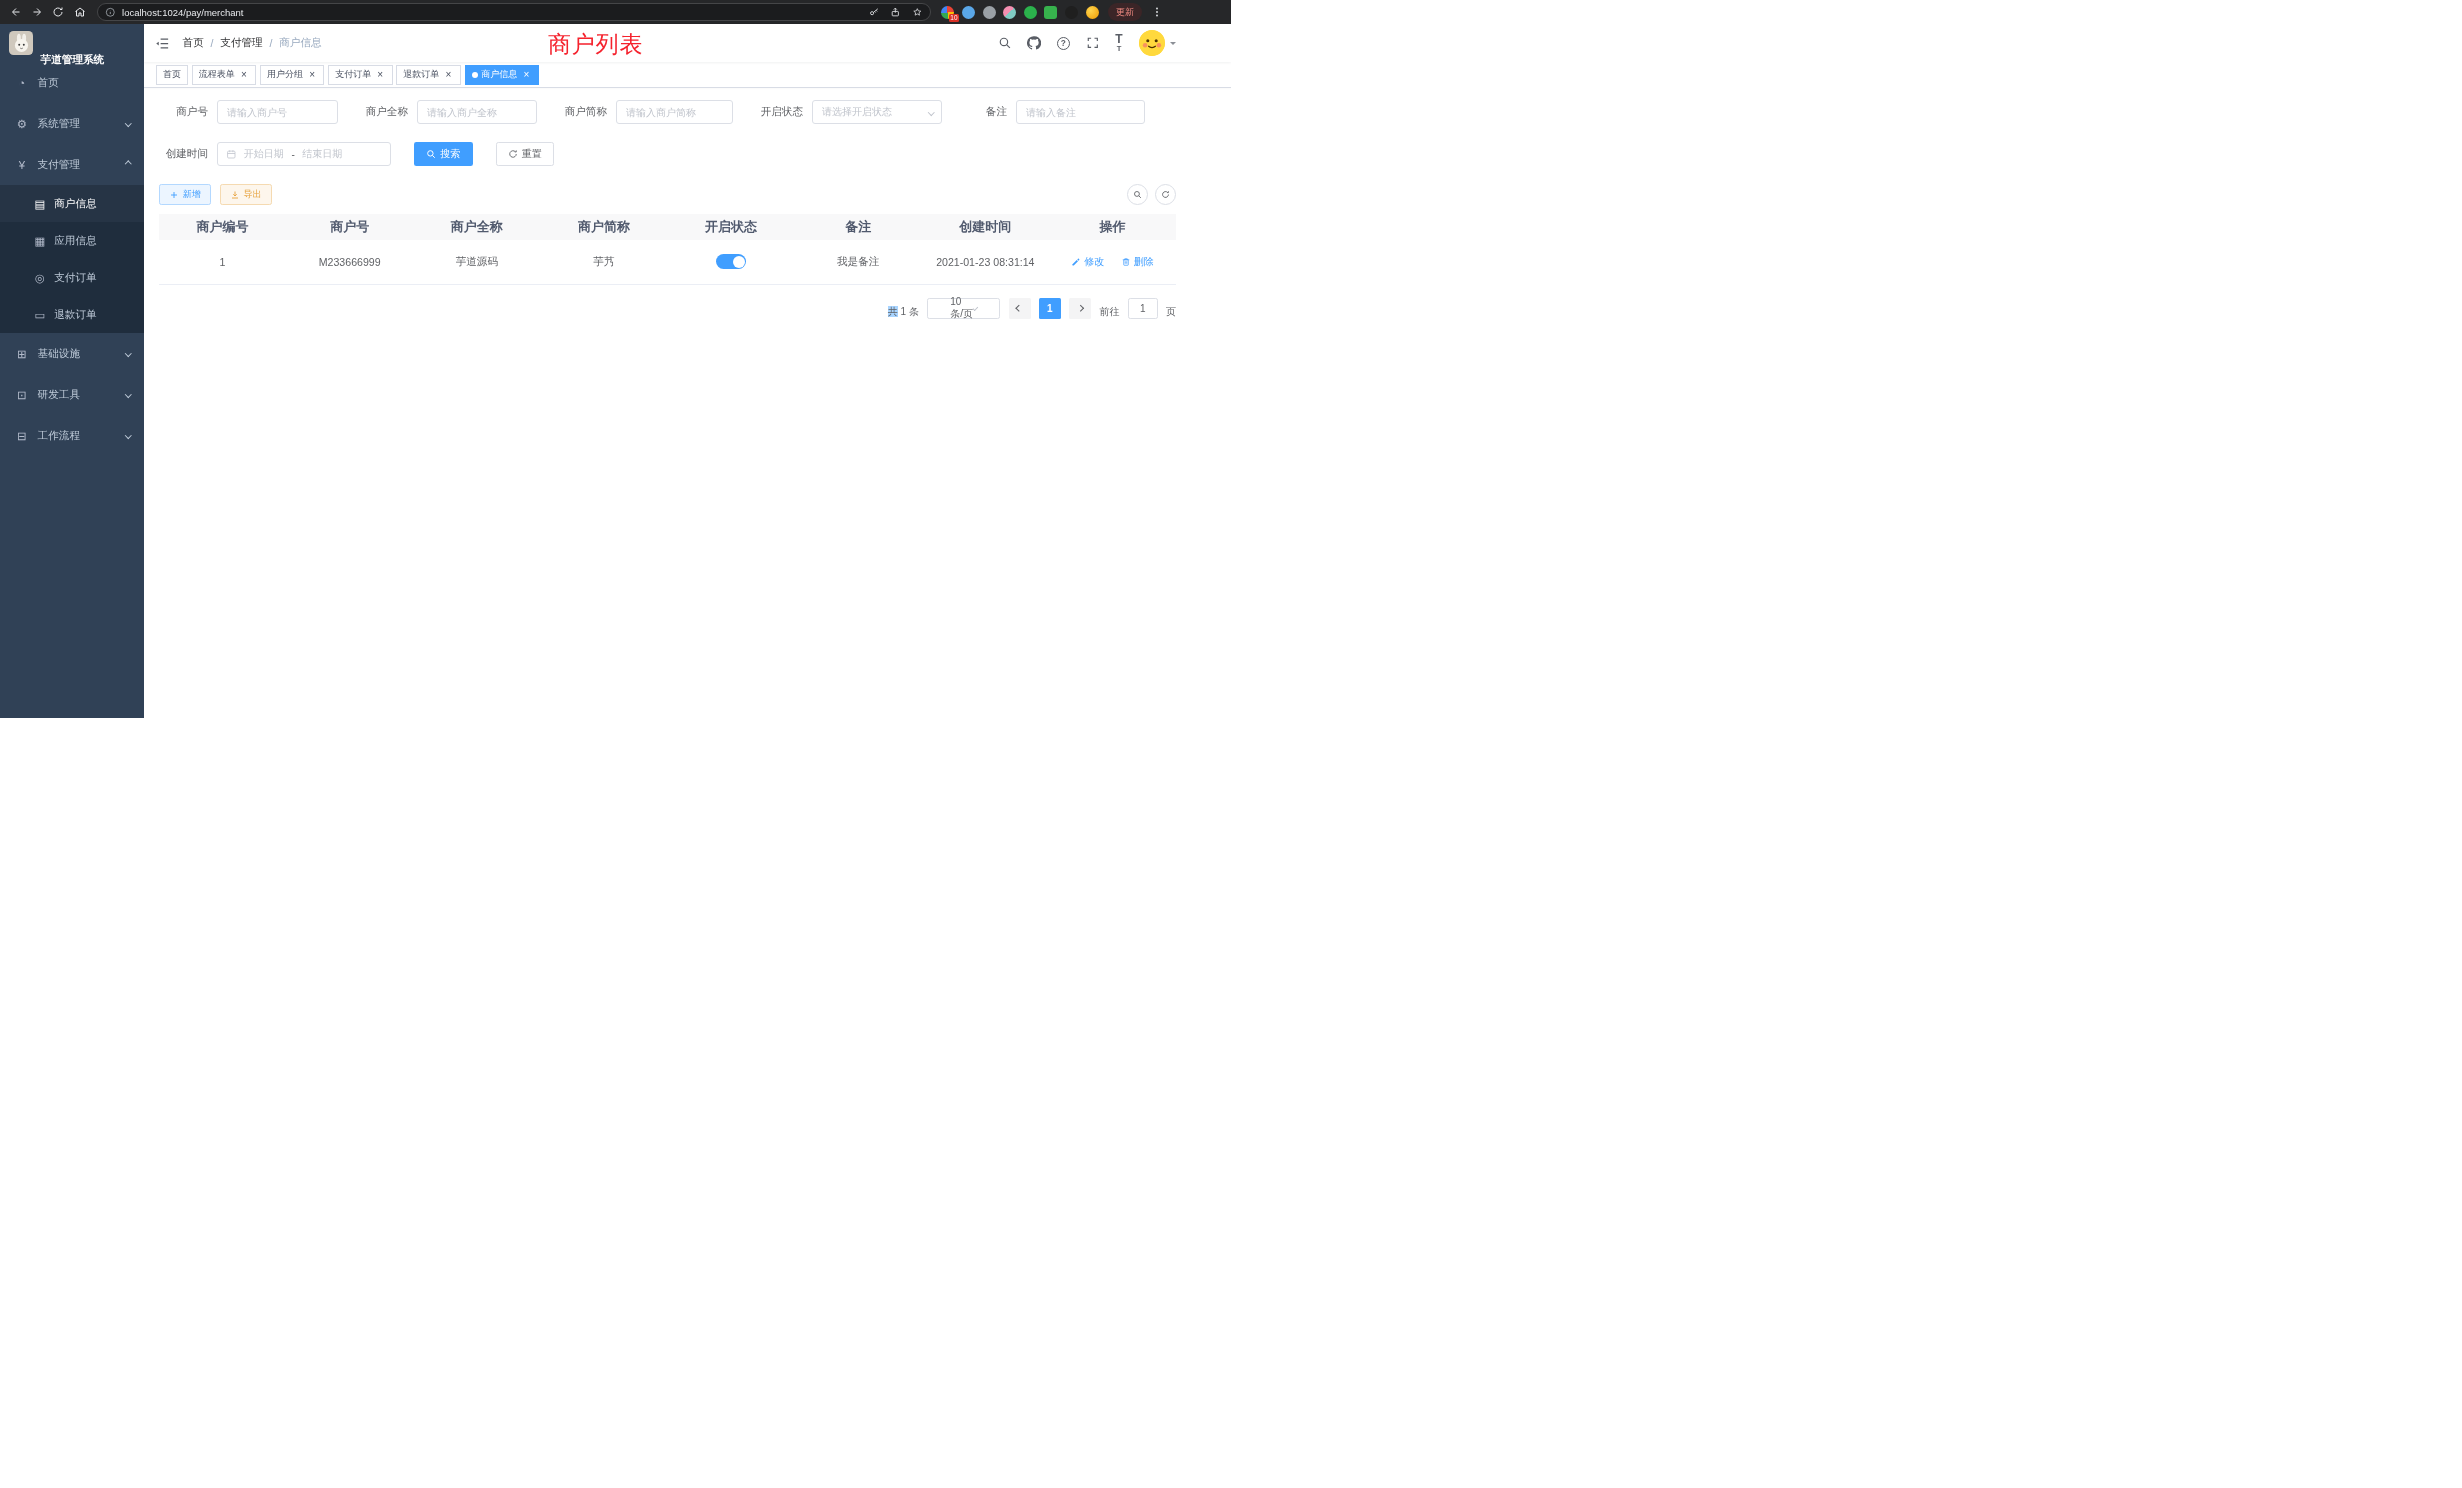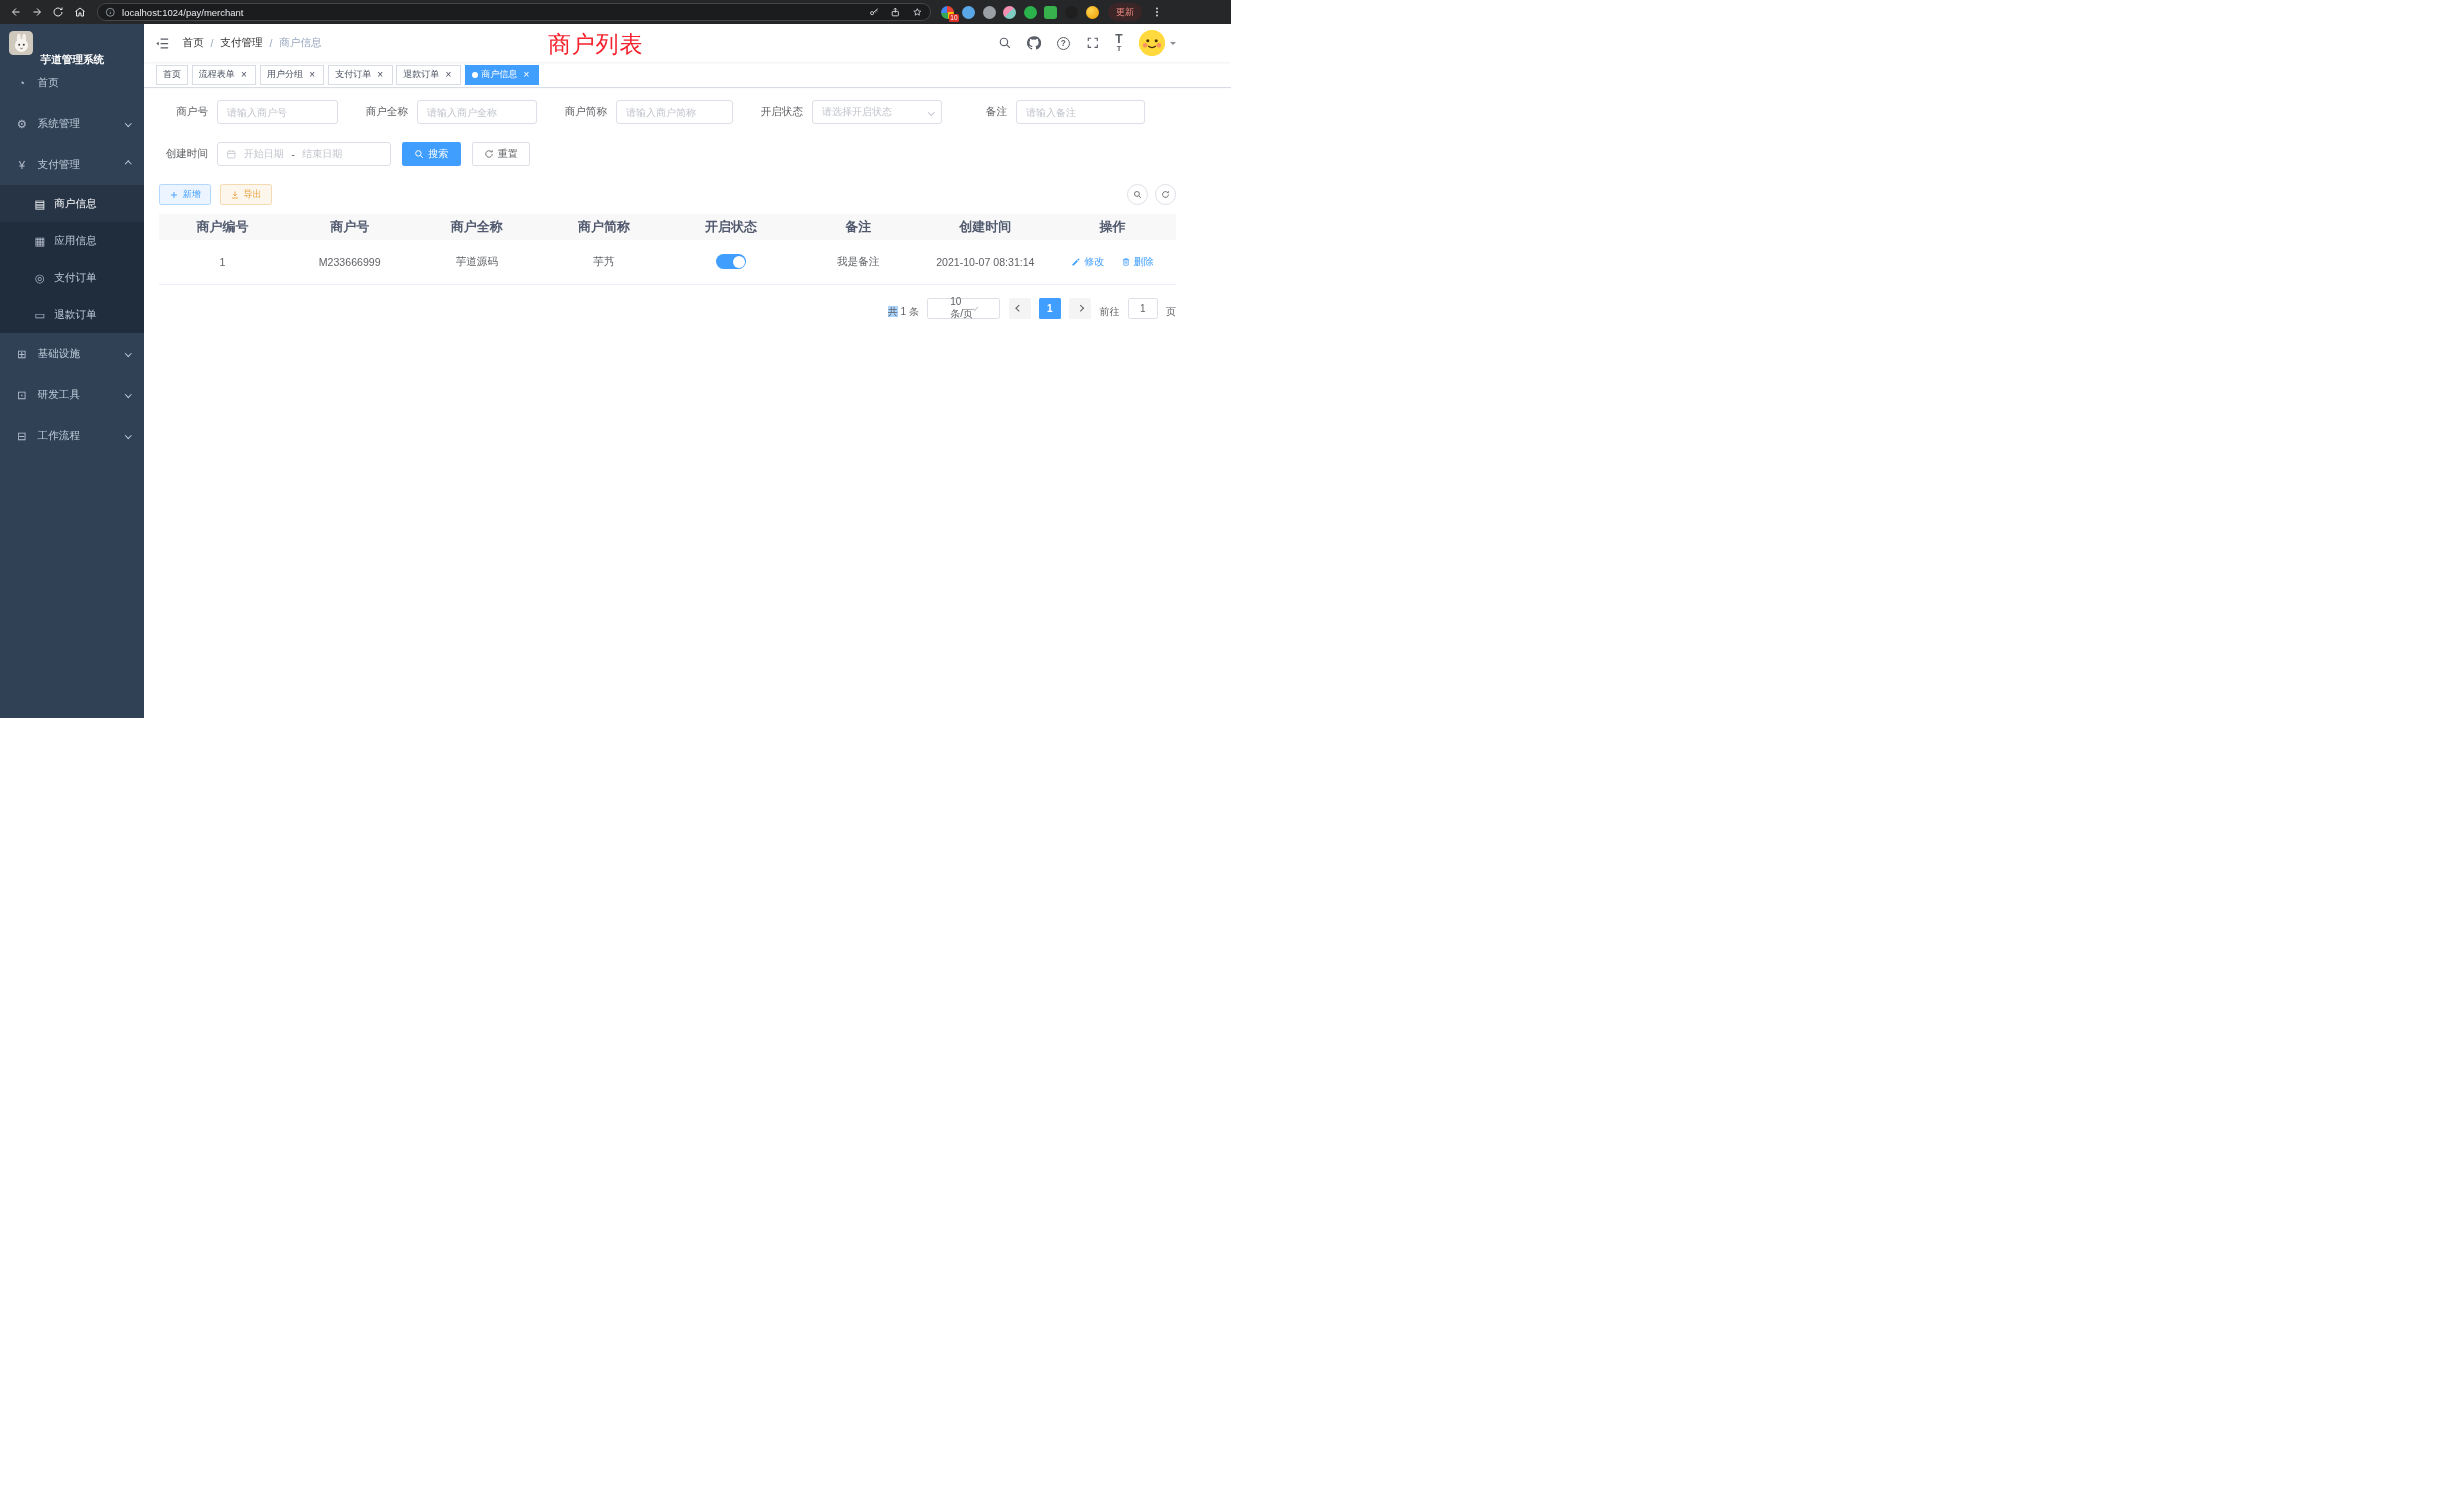--- a/index.html
+++ b/index.html
@@ -98,21 +98,21 @@
                 padding:0 7.6px; gap:7.6px; font-size:10px; color:#c0c4cc; cursor:pointer; }
   .date-range svg { width:10.6px; height:10.6px; flex-shrink:0; }
   .date-sep { color:#606266; }
   .btn { height:24px; border-radius:2.3px; font-size:10px; display:inline-flex; align-items:center; gap:3.8px;
          padding:0 11.4px; cursor:pointer; border:0.8px solid transparent; font-family:inherit; white-space:nowrap; }
   .btn svg { width:10px; height:10px; }
   .btn-primary { background:#409eff; color:#fff; }
   .btn-plain { background:#fff; border-color:#dcdfe6; color:#606266; }
   .btn-add { background:#ecf5ff; border-color:#b3d8ff; color:#409eff; height:21px; font-size:9px; padding:0 9px; border-radius:2.3px; }
   .btn-export { background:#fdf6ec; border-color:#f5dab1; color:#e6a23c; height:21px; font-size:9px; padding:0 9px; border-radius:2.3px; margin-left:9px; }
-  .ml10 { margin-left:11px; }
+  .ml10 { margin-left:23px; }
 
   .toolbar { display:flex; align-items:center; margin-bottom:9px; }
   .toolbar-right { margin-left:auto; display:flex; gap:6.8px; }
   .circle-btn { width:21px; height:21px; border-radius:50%; border:0.8px solid #dcdfe6; background:#fff;
                 display:grid; place-items:center; color:#606266; cursor:pointer; }
   .circle-btn svg { width:9px; height:9px; }
 
   table.grid { width:100%; border-collapse:collapse; table-layout:fixed; }
   .grid th { background:#f8f8f9; color:#515a6e; font-weight:bold; font-size:13px; height:26px; text-align:center; }
   .grid td { height:44px; font-size:10.6px; color:#606266; text-align:center; border-bottom:0.8px solid #ebeef5;
@@ -488,21 +488,21 @@
           <tbody>
             <tr>
               <td>1</td>
               <td>M233666999</td>
               <td>芋道源码</td>
               <td>芋艿</td>
               <td>
                 <span class="switch"></span>
               </td>
               <td>我是备注</td>
-              <td>2021-10-07 08:31:14</td>
+              <td>2021-01-23 08:31:14</td>
               <td>
                 <span class="op-link">
                   <svg viewBox="0 0 20 20">
                       <path d="M3 14.5V17h2.5L14 8.5 11.5 6 3 14.5z" fill="currentColor"></path>
                       <path d="M12.6 4.9l2.5 2.5 1.4-1.4c.4-.4.4-1 0-1.4l-1.1-1.1c-.4-.4-1-.4-1.4 0l-1.4 1.4z" fill="currentColor"></path>
                     </svg>
                   <span>修改</span>
                 </span>
                 <span class="op-gap"></span>
                 <span class="op-link">

